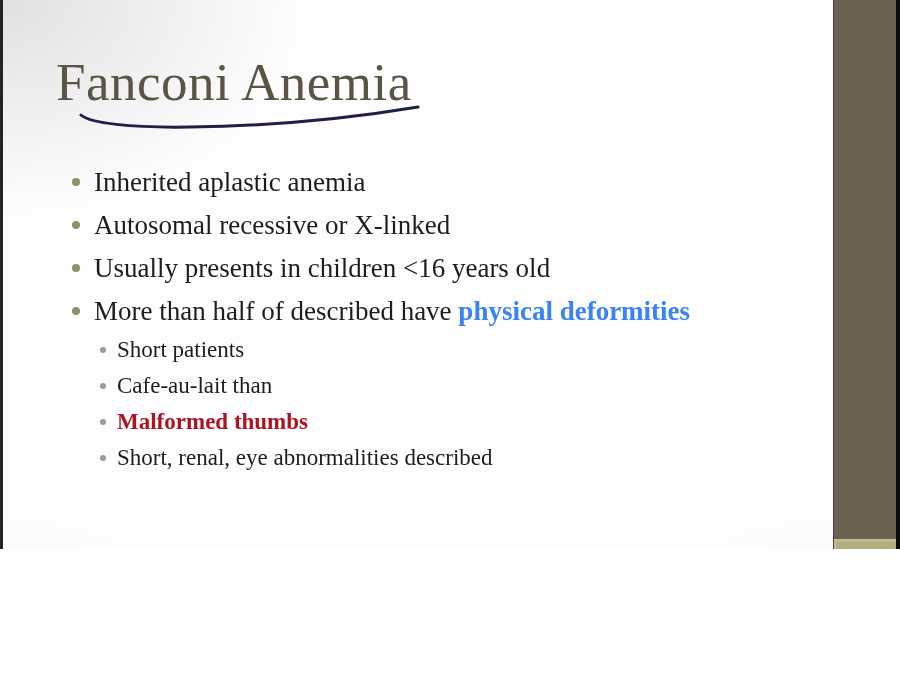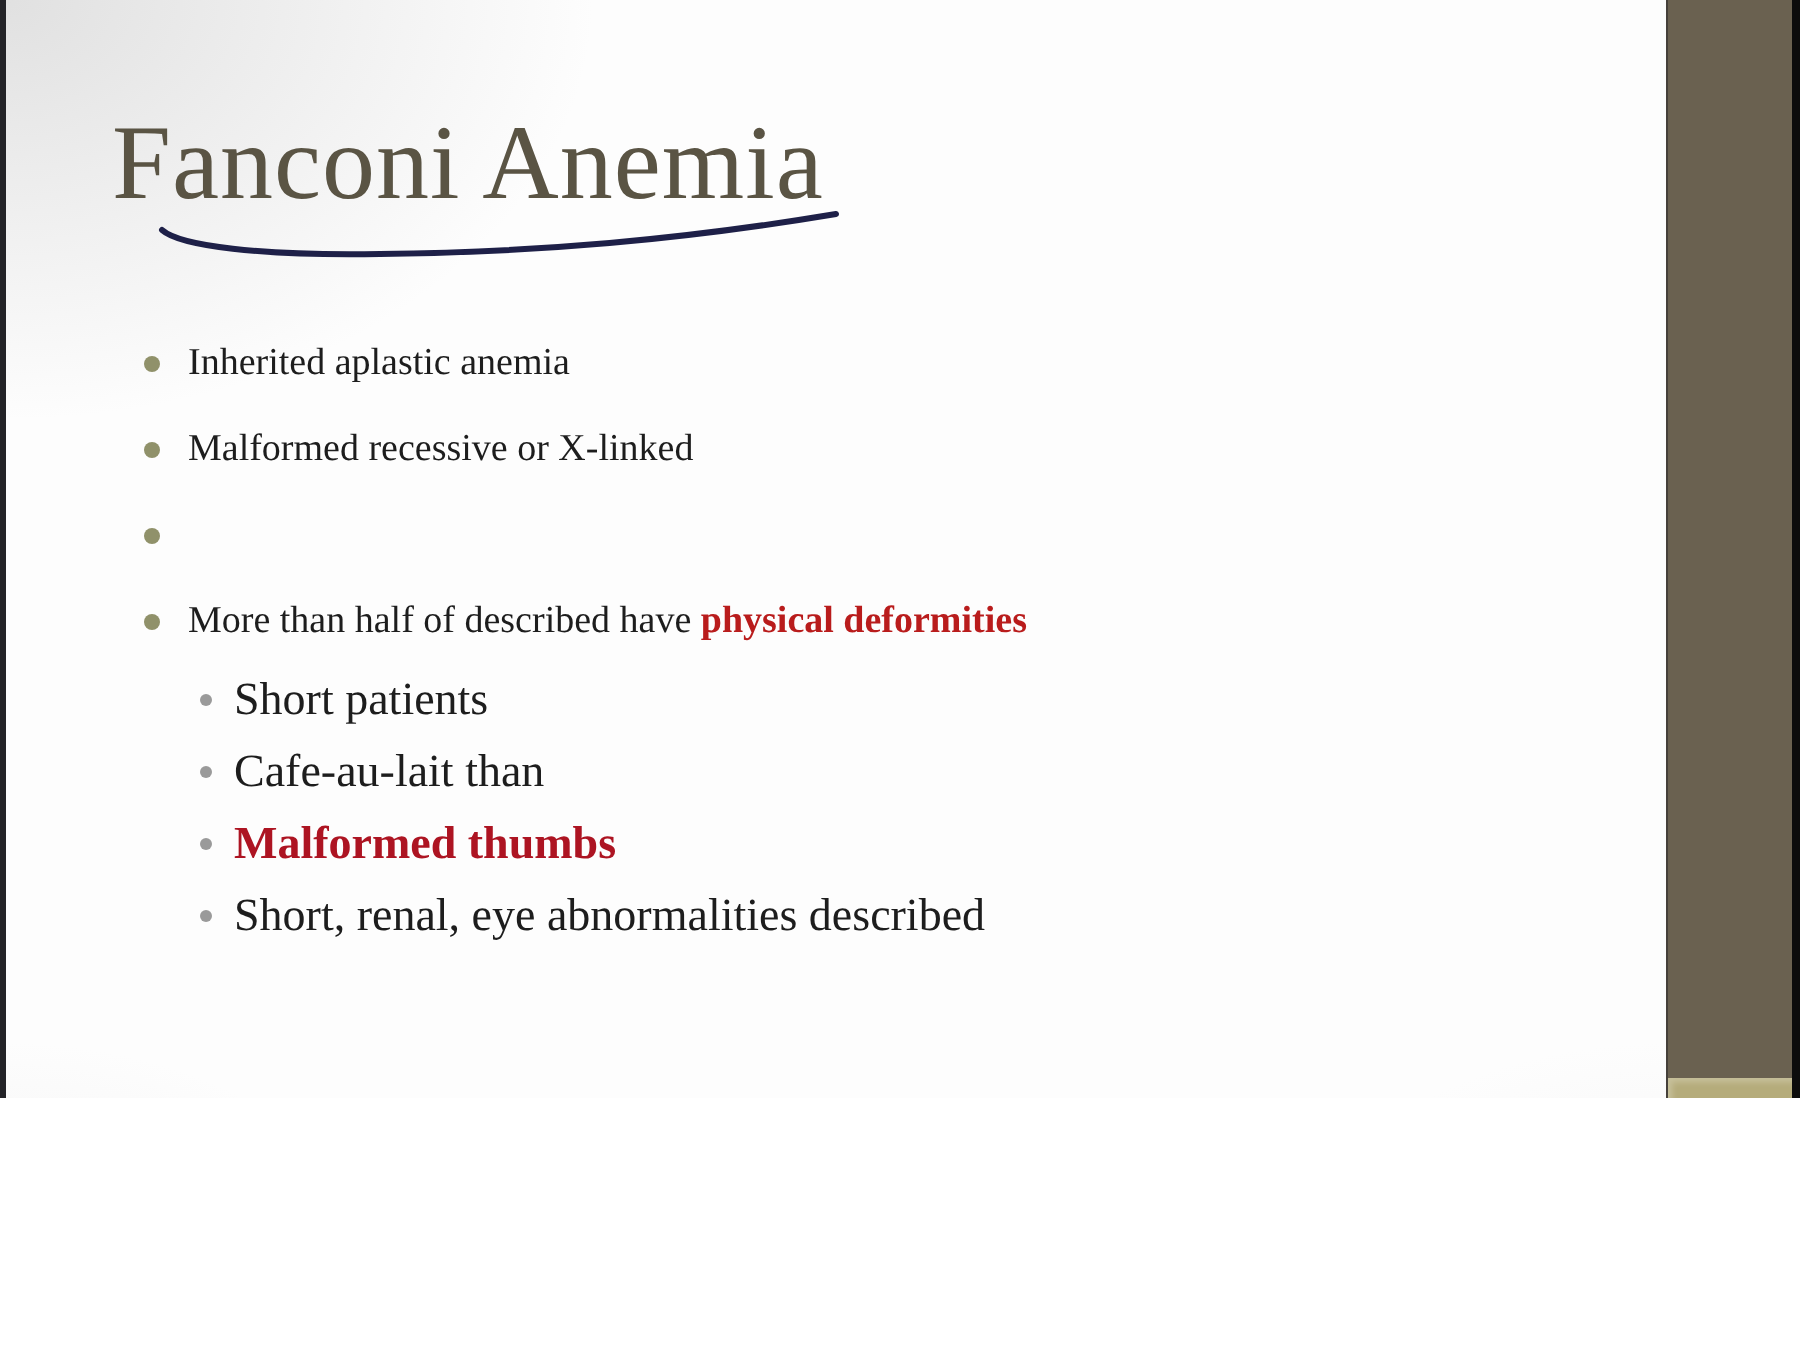--- a/index.html
+++ b/index.html
@@ -63,21 +63,21 @@
     width: 380px; height: 34px;
   }
 
   .bullets {
     position: absolute; left: 68px; top: 160px;
     width: 740px;
   }
   .bullet-row {
     display: flex; align-items: center;
     height: 43px;
-    font-size: 19px; line-height: 34px;
+    font-size: 27px; line-height: 34px;
     color: #1d1d1d;
     white-space: nowrap;
   }
   .bullet-dot {
     flex: none;
     width: 8px; height: 8px; border-radius: 50%;
     background: #90916a;
     margin: 0 14px 0 4px;
   }
   .sub-row {
@@ -87,21 +87,21 @@
     font-size: 23px; line-height: 28px;
     color: #1d1d1d;
     white-space: nowrap;
   }
   .sub-dot {
     flex: none;
     width: 6px; height: 6px; border-radius: 50%;
     background: #9a9a9a;
     margin: 0 11px 0 0;
   }
-  .hl-blue { font-weight: bold; color: #b91c1c; }
+  .hl-blue { font-weight: bold; color: #3b82f6; }
   .hl-red  { font-weight: bold; color: #ad1422; font-family: Liberation Serif, serif; }
 </style>
 </head>
 <body>
 
 <div class="frame">
   <div class="slide-surface"></div>
   <div class="edge-left"></div>
 
   <div class="title">Fanconi Anemia</div>
@@ -112,25 +112,26 @@
 
   <div class="bullets">
 
     <div class="bullet-row">
       <span class="bullet-dot"></span>
       <span>Inherited aplastic anemia</span>
     </div>
 
     <div class="bullet-row">
       <span class="bullet-dot"></span>
-      <span>Malformed recessive or X-linked</span>
+      <span>Autosomal recessive or X-linked</span>
     </div>
 
     <div class="bullet-row">
       <span class="bullet-dot"></span>
+      <span>Usually presents in children &lt;16 years old</span>
     </div>
 
     <div class="bullet-row">
       <span class="bullet-dot"></span>
       <span><span>More than half of described have </span><span class="hl-blue">physical deformities</span></span>
     </div>
 
     <div class="sub-row">
       <span class="sub-dot"></span>
       <span>Short patients</span>

